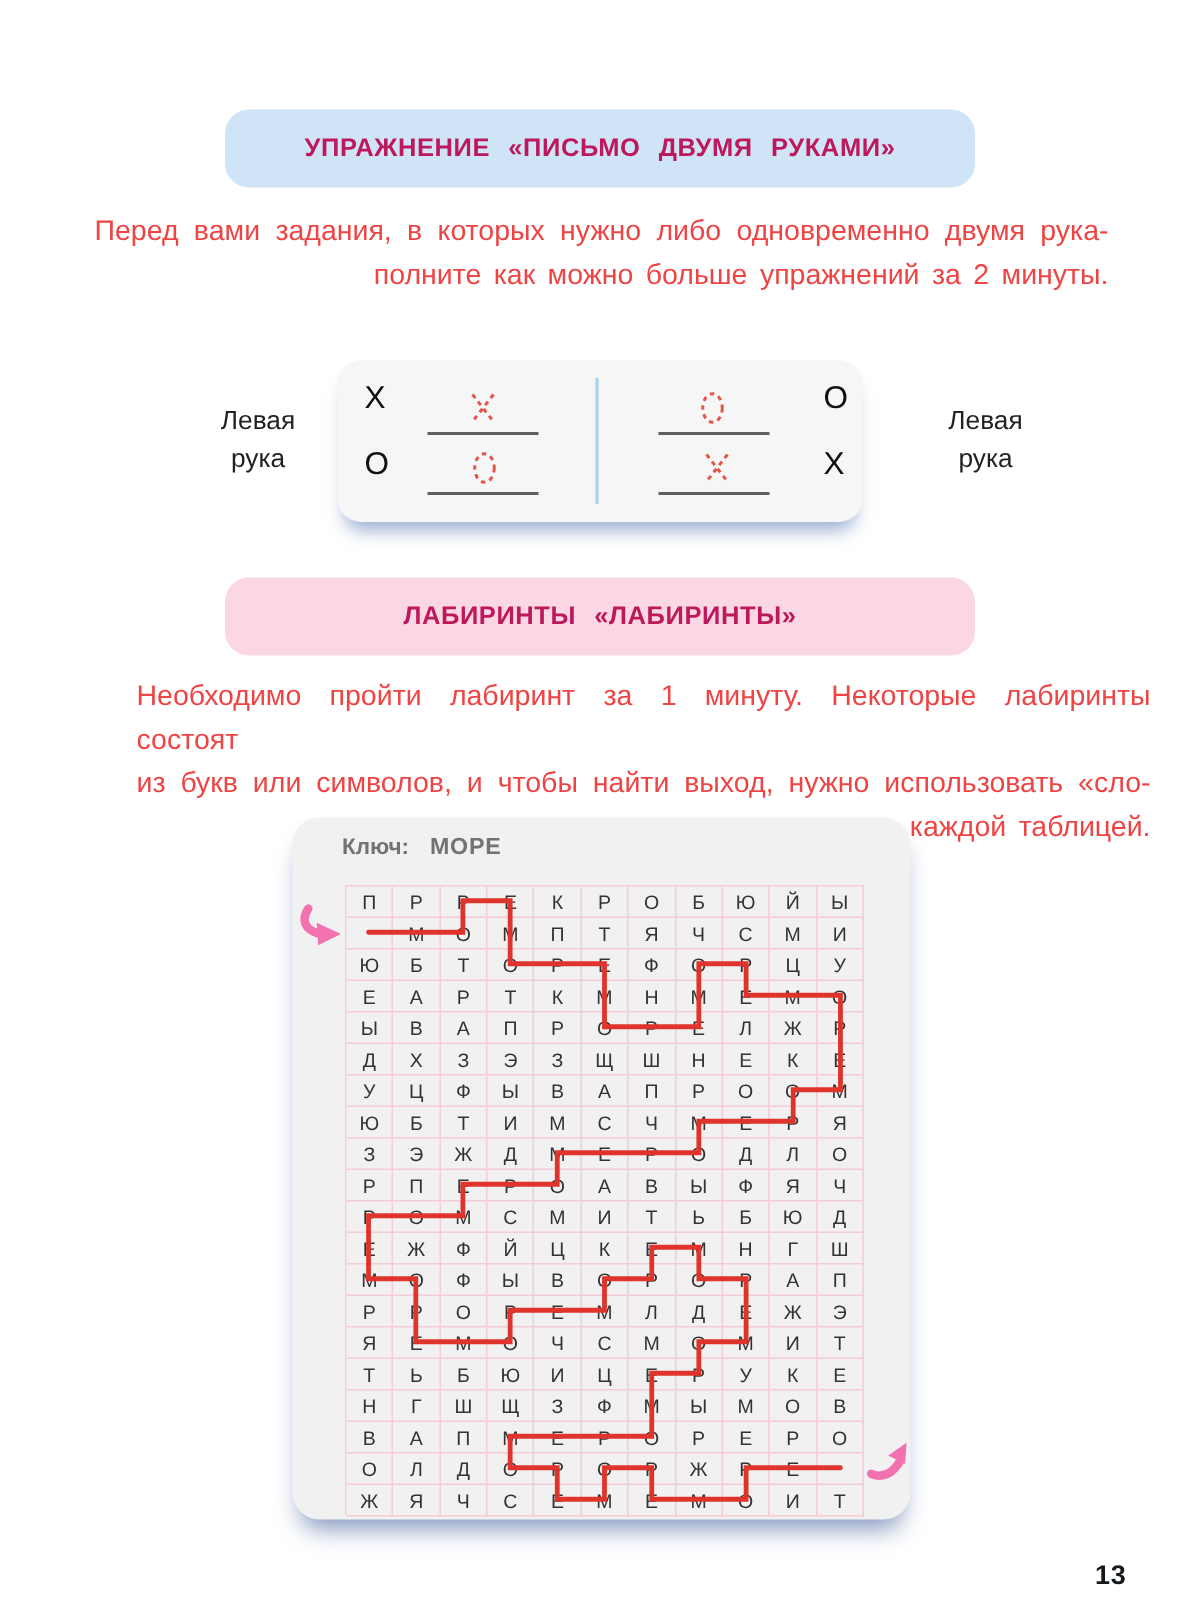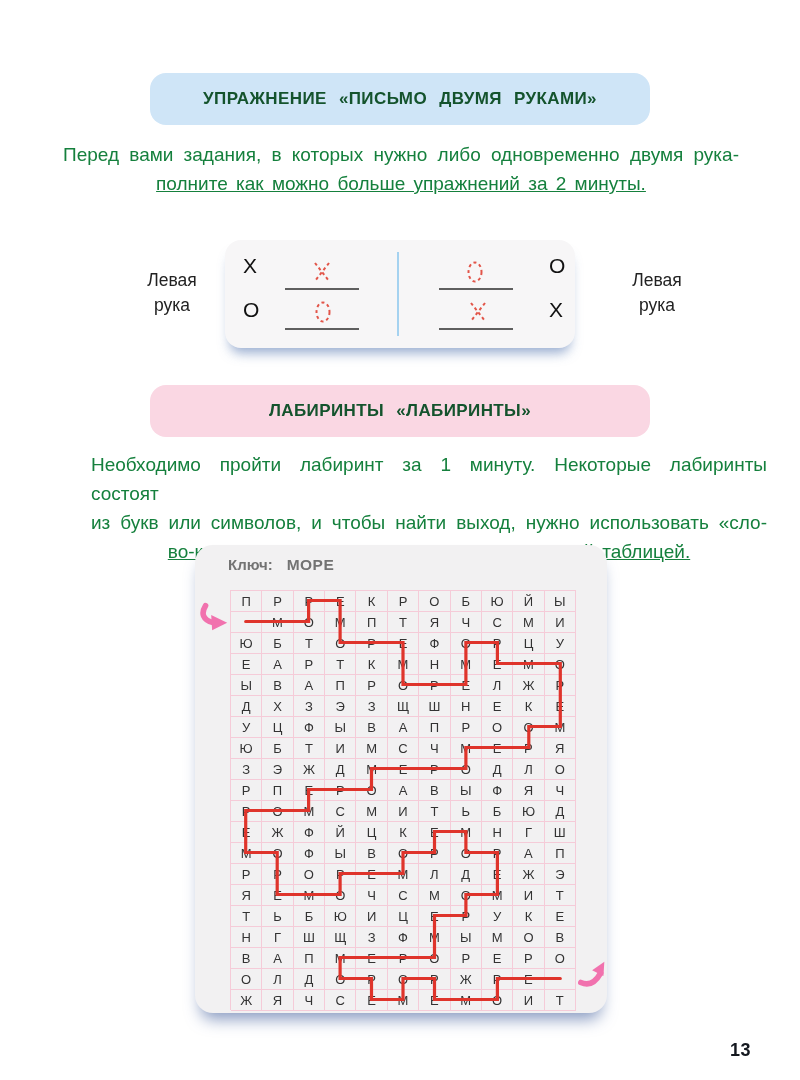--- a/index.html
+++ b/index.html
@@ -1,24 +1,24 @@
 <!DOCTYPE html>
 <html><head>
 <meta charset="utf-8">
 <style>
   html,body{margin:0;padding:0;background:#ffffff;}
   body{width:800px;height:1080px;position:relative;font-family:"Liberation Sans",sans-serif;color:#1f1f1f;overflow:hidden;}
   .pill{position:absolute;left:150px;width:500px;height:52px;border-radius:16px;
         display:flex;align-items:center;justify-content:center;
-        font-weight:bold;font-size:17px;letter-spacing:.4px;word-spacing:7px;color:#14532d;}
+        font-weight:bold;font-size:17px;letter-spacing:.4px;word-spacing:7px;color:#be185d;}
   .pill-blue{top:73px;background:#cfe5f7;}
   .pill-pink{top:385px;background:#fad7e3;}
-  .para{position:absolute;left:63px;width:676px;font-size:19px;line-height:29px;color:#15803d;word-spacing:3px;}
+  .para{position:absolute;left:63px;width:676px;font-size:19px;line-height:29px;color:#ef4444;word-spacing:3px;}
   .jline{text-align:justify;text-align-last:justify;}
-  .lline{text-align:center;text-decoration:underline;}
+  .lline{text-align:right;}
   
   .hand-label{position:absolute;top:268px;text-align:center;font-size:17.5px;line-height:25px;color:#222;}
   .write-card{position:absolute;left:225px;top:240px;width:350px;height:108px;background:#f7f6f7;
               border-radius:16px;box-shadow:0 10px 12px -5px rgba(70,105,170,.55);}
   .big-letter{position:absolute;font-size:21px;color:#111;}
   .wline{position:absolute;width:74px;height:28px;border-bottom:2px solid #5f5f5f;}
   .traced{position:absolute;}
   .vdivider{position:absolute;left:172px;top:12px;width:2px;height:84px;background:#a5d2f0;}
   
   .lab-card{position:absolute;left:195px;top:545px;width:412px;height:468px;background:#f2f1f2;

